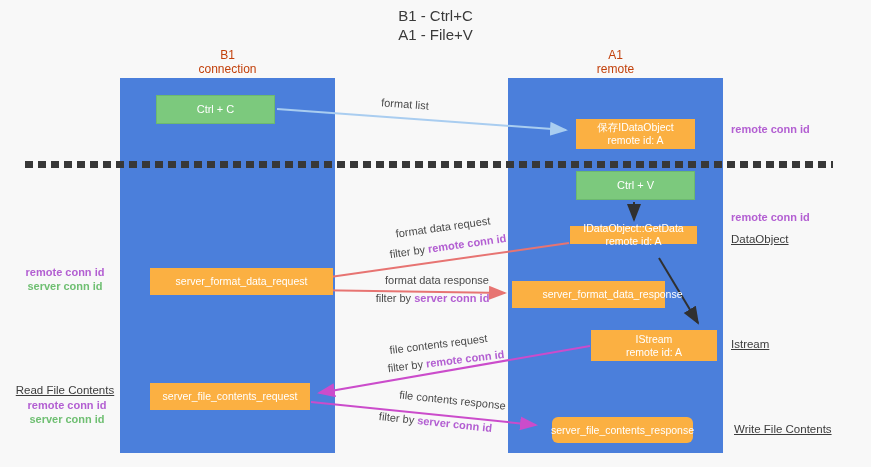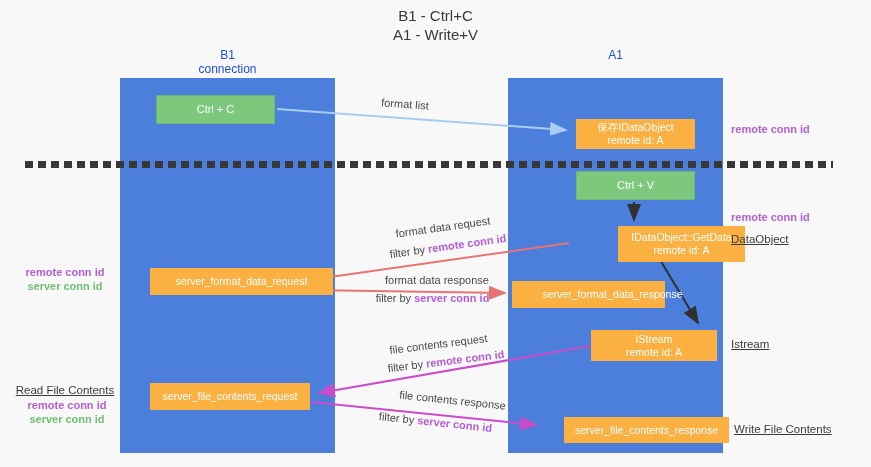--- a/index.html
+++ b/index.html
@@ -6,21 +6,21 @@
   body{
     width:871px;height:467px;
     background:var(--bg,#f8f8f8);
     font-family:"Liberation Sans", sans-serif;
     color:#3c3c3c;
     overflow:hidden;
   }
   .canvas{position:relative;width:871px;height:467px;}
   .title{position:absolute;left:0;top:6px;width:871px;text-align:center;
          font-size:15px;line-height:19px;color:#3a3a3a;}
-  .col-head{position:absolute;text-align:center;font-size:12px;line-height:14px;color:#1d4ed8;}
+  .col-head{position:absolute;text-align:center;font-size:12px;line-height:14px;color:#c2410c;}
   .lane{position:absolute;width:215px;height:375px;top:78px;background:var(--lane,#4b7fdb);}
   .lane-left{left:120px;}
   .lane-right{left:508px;}
   .dashed{position:absolute;left:25px;top:161px;width:808px;height:7px;
           background:repeating-linear-gradient(to right,#383838 0 8px,transparent 8px 13px);}
   .box{position:absolute;display:flex;flex-direction:column;align-items:center;justify-content:center;
        color:#fff;font-size:10.5px;line-height:13px;text-align:center;box-sizing:border-box;}
   .box-green{background:var(--box-green,#7cc97d);border:1px solid #6db96f;font-size:11px;}
   .box-orange{background:var(--box-orange,#fbb042);}
   .arrows{position:absolute;left:0;top:0;pointer-events:none;}
@@ -30,29 +30,30 @@
   .side{position:absolute;font-size:11px;line-height:14px;}
   .side-plain{font-size:11.5px;color:#3c3c3c;text-decoration:underline;}
 </style>
 </head>
 <body>
 
 <div class="canvas">
 
   <div class="title">
     <div>B1 - Ctrl+C</div>
-    <div>A1 - Write+V</div>
+    <div>A1 - File+V</div>
   </div>
 
   <div class="col-head" style="left:120px;top:48px;width:215px;">
     <div>B1</div>
     <div>connection</div>
   </div>
   <div class="col-head" style="left:508px;top:48px;width:215px;">
     <div>A1</div>
+    <div>remote</div>
   </div>
 
   <div class="lane lane-left"></div>
   <div class="lane lane-right"></div>
 
   <div class="dashed"></div>
 
   <svg class="arrows" width="871" height="467">
     <defs>
       <marker id="m-blue" markerWidth="9" markerHeight="8" refX="8" refY="3.5" orient="auto">
@@ -83,21 +84,21 @@
 
   <div class="box box-orange" style="left:576px;top:119px;width:119px;height:30px;">
     <div>保存IDataObject</div>
     <div>remote id: A</div>
   </div>
 
   <div class="box box-green" style="left:576px;top:171px;width:119px;height:29px;">
     <div>Ctrl + V</div>
   </div>
 
-  <div class="box box-orange" style="left:570px;top:226px;width:127px;height:36px;margin-left:48px;">
+  <div class="box box-orange" style="left:570px;top:226px;width:127px;height:18px;">
     <div>IDataObject::GetData</div>
     <div>remote id: A</div>
   </div>
 
   <div class="box box-orange" style="left:150px;top:268px;width:183px;height:27px;">
     <div>server_format_data_request</div>
   </div>
 
   <div class="box box-orange" style="left:512px;top:281px;width:153px;height:27px;padding-left:48px;">
     <div>server_format_data_response</div>
@@ -105,21 +106,21 @@
 
   <div class="box box-orange" style="left:591px;top:330px;width:126px;height:31px;">
     <div>IStream</div>
     <div>remote id: A</div>
   </div>
 
   <div class="box box-orange" style="left:150px;top:383px;width:160px;height:27px;">
     <div>server_file_contents_request</div>
   </div>
 
-  <div class="box box-orange" style="left:564px;top:417px;width:165px;height:26px;">
+  <div class="box box-orange" style="left:552px;top:417px;width:141px;height:26px;border-radius:6px;">
     <div>server_file_contents_response</div>
   </div>
 
   <div class="lbl" style="left:350px;top:98px;width:110px;transform:rotate(4deg);">format list</div>
 
   <div class="lbl" style="left:383px;top:221px;width:120px;transform:rotate(-8deg);">format data request</div>
   <div class="lbl" style="left:378px;top:240px;width:140px;transform:rotate(-8deg);"><span>filter by </span><span class="hl-purple">remote conn id</span></div>
 
   <div class="lbl" style="left:377px;top:274px;width:120px;">format data response</div>
   <div class="lbl" style="left:370px;top:292px;width:125px;"><span>filter by </span><span class="hl-purple">server conn id</span></div>

